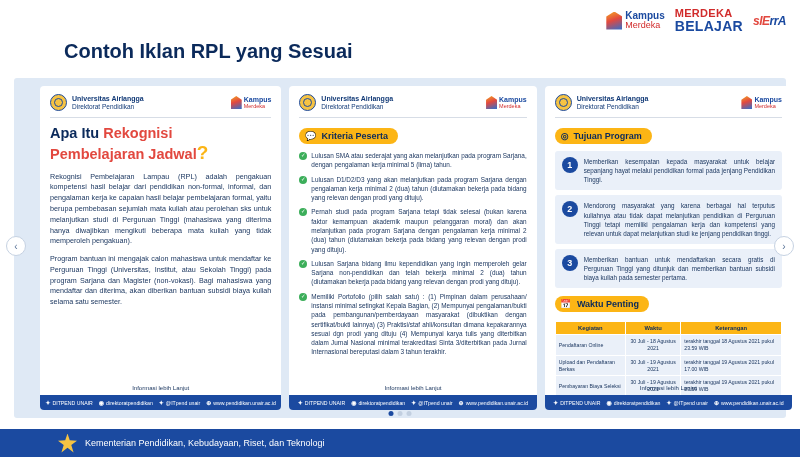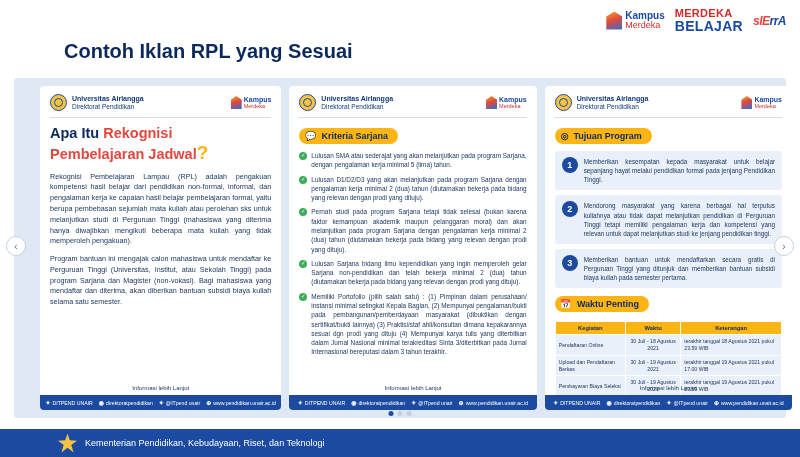--- a/index.html
+++ b/index.html
@@ -294,21 +294,21 @@
           <div class="t">
             <b>Kampus</b>
             <span>Merdeka</span>
           </div>
         </div>
       </div>
       <div class="divider"></div>
 
       <div class="pill">
         <span class="ic">💬</span>
-        <span>Kriteria Sarjana</span>
+        <span>Kriteria Peserta</span>
       </div>
 
       <ul class="check-list">
         <li>
             <span class="tick">✓</span>
             <span>Lulusan SMA atau sederajat yang akan melanjutkan pada program Sarjana, dengan pengalaman kerja minimal 5 (lima) tahun.</span>
           </li>
         <li>
             <span class="tick">✓</span>
             <span>Lulusan D1/D2/D3 yang akan melanjutkan pada program Sarjana dengan pengalaman kerja minimal 2 (dua) tahun (diutamakan bekerja pada bidang yang relevan dengan prodi yang dituju).</span>

